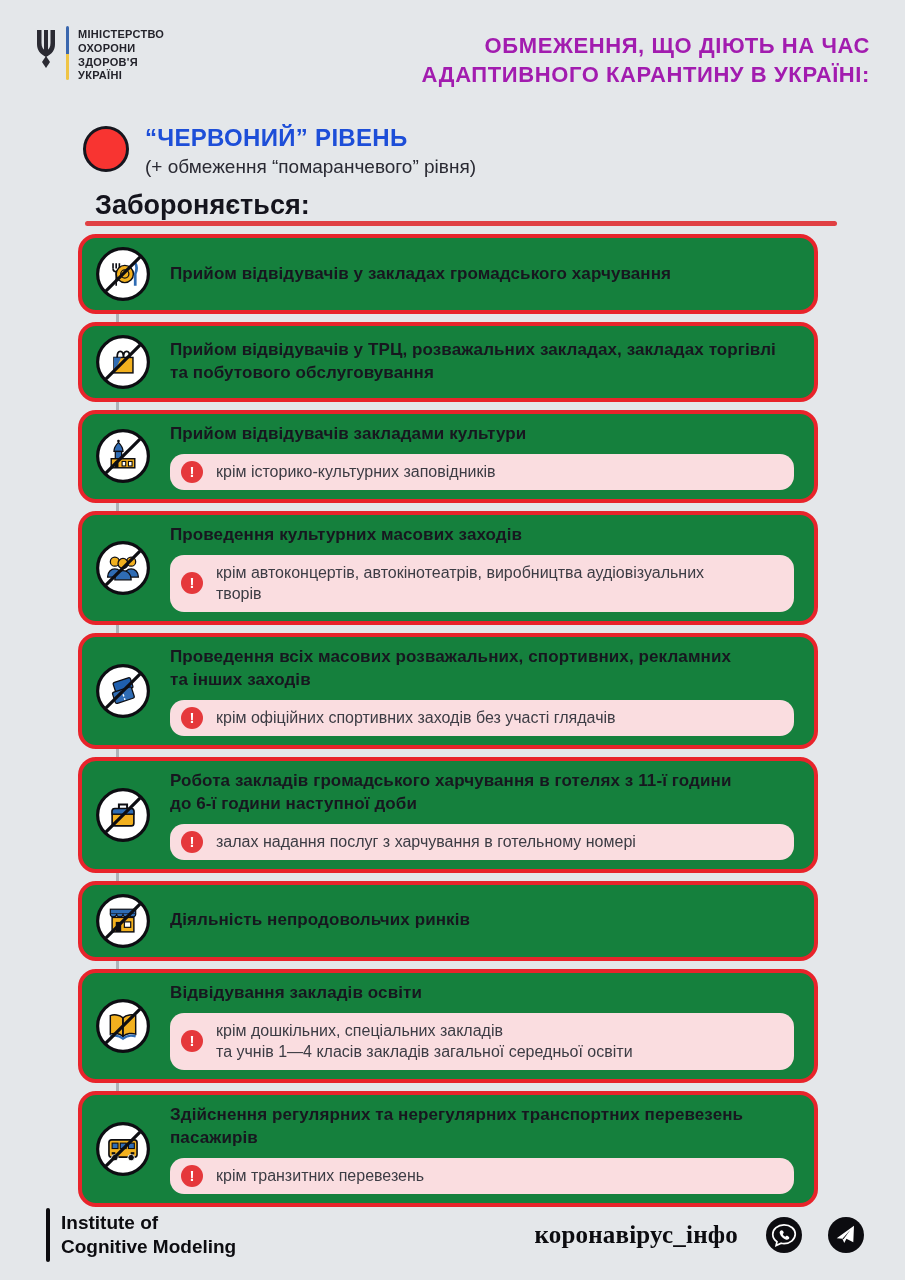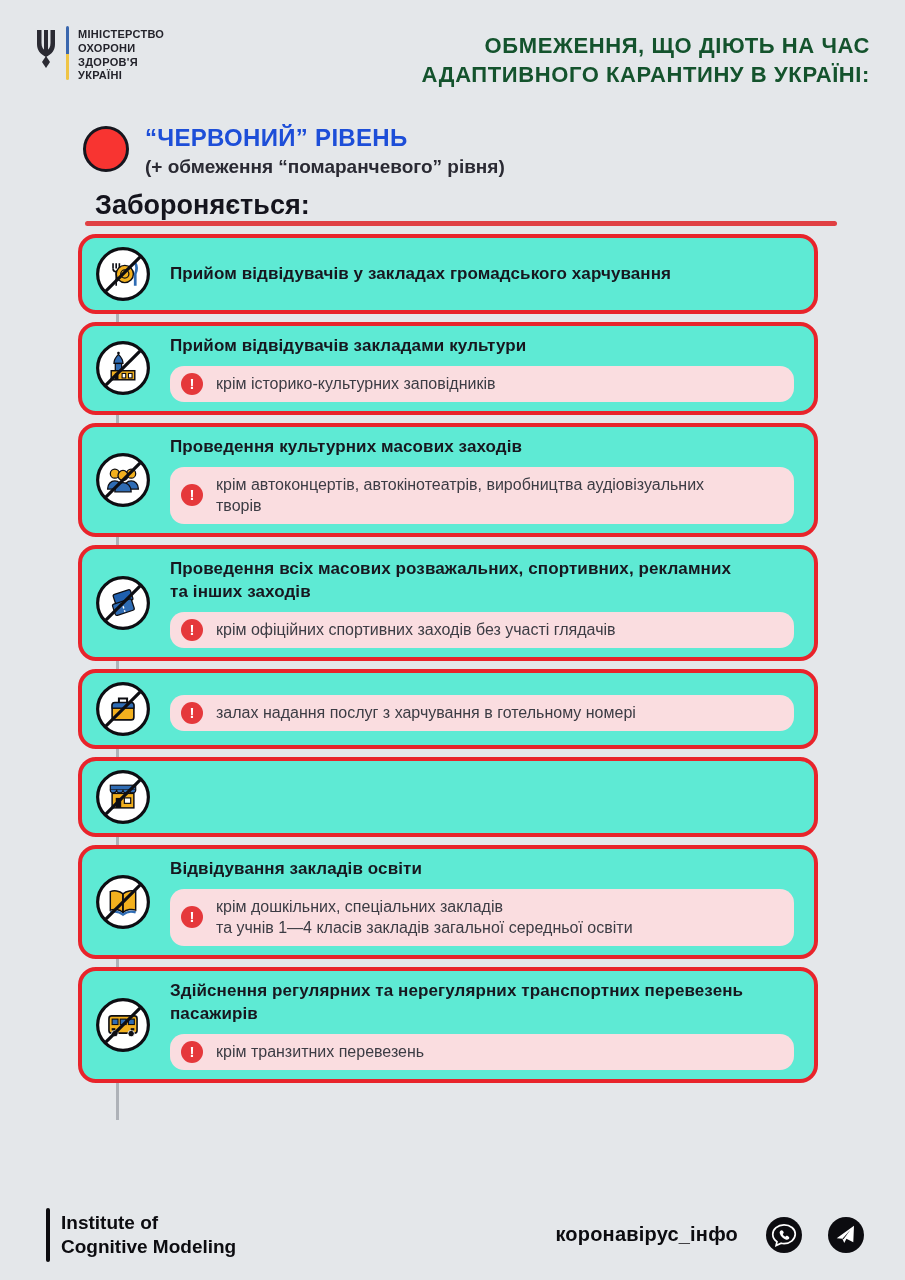--- a/index.html
+++ b/index.html
@@ -9,50 +9,50 @@
     font-family:"Liberation Sans", sans-serif;
     color:#15151e;
   }
   
   .header{position:absolute;top:26px;left:35px;right:35px;display:flex;justify-content:space-between;align-items:flex-start;}
   .logo{display:flex;align-items:flex-start;gap:9px;}
   .logo-trident{margin-top:2px;}
   .logo-divider{width:3px;height:54px;border-radius:2px;
     background:linear-gradient(to bottom,#3a67ae 0 52%,#efc445 52% 100%);}
   .logo-text{font-size:11px;font-weight:bold;line-height:1.25;color:#23232b;letter-spacing:.3px;white-space:pre-line;padding-top:2px;}
-  .main-title{text-align:right;font-size:22px;font-weight:800;line-height:1.3;letter-spacing:.6px;color:#14532d;white-space:pre-line;margin-top:6px;}
+  .main-title{text-align:right;font-size:22px;font-weight:800;line-height:1.3;letter-spacing:.6px;color:#a21caf;white-space:pre-line;margin-top:6px;}
   
   .level-row{position:absolute;top:124px;left:83px;display:flex;gap:16px;align-items:flex-start;}
   .level-dot{width:46px;height:46px;border-radius:50%;background:#f83431;border:3px solid #16161e;box-sizing:border-box;margin-top:2px;}
   .level-name{font-size:24px;font-weight:800;color:#1d4ed8;letter-spacing:.3px;}
-  .level-sub{font-size:19px;color:#2a2a33;margin-top:4px;font-weight:bold;}
+  .level-sub{font-size:19px;color:#2a2a33;margin-top:4px;}
   
   .section-heading{position:absolute;top:190px;left:95px;font-size:27px;font-weight:800;color:#14141d;}
   .section-rule{position:absolute;top:221px;left:85px;width:752px;height:5px;border-radius:3px;background:#e04043;}
   
   .connector{position:absolute;left:116px;top:252px;width:3px;height:868px;background:#aeb2b8;}
   .cards{position:absolute;top:234px;left:78px;width:740px;display:flex;flex-direction:column;gap:8px;}
   .card{
-    background:#5eead4;border:4px solid #e8242b;border-radius:18px;
+    background:#15803d;border:4px solid #e8242b;border-radius:18px;
     display:flex;align-items:center;box-sizing:border-box;
     padding:7px 20px 7px 12px;min-height:58px;
   }
   .card-icon{flex:0 0 58px;height:58px;margin-right:18px;}
   .card-body{flex:1;min-width:0;padding:2px 0;}
   .card-title{font-size:17px;font-weight:700;color:#17171f;line-height:1.35;white-space:pre-line;letter-spacing:.1px;}
   .card-note{margin-top:8px;background:#fadde0;border-radius:14px;padding:7px 16px 7px 11px;display:flex;align-items:center;}
   .note-badge{flex:none;width:22px;height:22px;border-radius:50%;background:#e5383b;color:#fff;font-weight:bold;font-size:15px;line-height:22px;text-align:center;margin-right:13px;}
   .note-text{font-size:16px;color:#3c3c44;line-height:1.35;white-space:pre-line;}
   
   .footer{position:absolute;left:46px;right:35px;top:1208px;display:flex;justify-content:space-between;align-items:center;}
   .footer-left{display:flex;align-items:stretch;gap:11px;}
   .footer-bar{width:4px;background:#0c0c10;border-radius:2px;}
   .footer-brand{font-size:19px;font-weight:bold;line-height:1.25;color:#0c0c10;white-space:pre-line;padding:3px 0;}
   .footer-right{display:flex;align-items:center;gap:14px;}
-  .channel-name{font-size:20px;font-weight:bold;color:#0c0c10;margin-right:8px;letter-spacing:.2px;}
+  .channel-name{font-size:25px;font-weight:bold;color:#0c0c10;margin-right:8px;letter-spacing:.2px;font-family:Liberation Serif, serif;}
   .social{width:48px;height:48px;}
   
   .pb{display:block;}
 </style>
 </head>
 <body>
 
 <div class="header">
   <div class="logo">
     <svg class="logo-trident" width="22" height="46" viewBox="0 0 22 46">
@@ -93,20 +93,33 @@
       <circle cx="34" cy="32" r="9.5" fill="#f2b01e" stroke="#0d0d12" stroke-width="1.6"></circle>
       <circle cx="34" cy="32" r="4.5" fill="none" stroke="#0d0d12" stroke-width="1.4"></circle>
       <path d="M45.5 20 c1.8 3 1.8 8 0 12 V45" stroke="#2f6cb4" stroke-width="3" fill="none"></path>
       <line x1="13" y1="51" x2="51" y2="13" stroke="#0d0d12" stroke-width="3.5"></line>
     </svg>
     <div class="card-body">
       <div class="card-title">Прийом відвідувачів у закладах громадського харчування</div>
     </div>
   </div>
 
+  <div class="card">
+    <svg class="card-icon pb" viewBox="0 0 64 64">
+      <circle cx="32" cy="32" r="28" fill="#fff" stroke="#0d0d12" stroke-width="3.5"></circle>
+      <rect x="22" y="27" width="21" height="17" fill="#f2b01e" stroke="#0d0d12" stroke-width="1.6"></rect>
+      <path d="M22 27 h8 L22 44 Z" fill="#2f6cb4"></path>
+      <path d="M25.5 27 c0-9 7-9 7 0 M32.5 27 c0-9 7-9 7 0" stroke="#0d0d12" stroke-width="2" fill="none"></path>
+      <line x1="13" y1="51" x2="51" y2="13" stroke="#0d0d12" stroke-width="3.5"></line>
+    </svg>
+    <div class="card-body">
+      <div class="card-title">Прийом відвідувачів у ТРЦ, розважальних закладах, закладах торгівлі
+та побутового обслуговування</div>
+    </div>
+  </div>
 
   <div class="card">
     <svg class="card-icon pb" viewBox="0 0 64 64">
       <circle cx="32" cy="32" r="28" fill="#fff" stroke="#0d0d12" stroke-width="3.5"></circle>
       <path d="M27 14 v3 M25.5 15.5 h3" stroke="#0d0d12" stroke-width="1.5"></path>
       <path d="M27 17 c-4 4 -5 7 -5 10 h10 c0 -3 -1 -6 -5 -10 Z" fill="#2f6cb4" stroke="#0d0d12" stroke-width="1.4"></path>
       <rect x="23.5" y="27" width="7" height="8" fill="#2f6cb4" stroke="#0d0d12" stroke-width="1.4"></rect>
       <rect x="19" y="35" width="26" height="10" fill="#f2b01e" stroke="#0d0d12" stroke-width="1.6"></rect>
       <rect x="23" y="38" width="4" height="7" fill="#0d0d12"></rect>
       <rect x="31" y="38" width="4" height="5" fill="#fff" stroke="#0d0d12" stroke-width="1.2"></rect>
@@ -167,37 +180,42 @@
   <div class="card">
     <svg class="card-icon pb" viewBox="0 0 64 64">
       <circle cx="32" cy="32" r="28" fill="#fff" stroke="#0d0d12" stroke-width="3.5"></circle>
       <path d="M27.5 25 v-4.5 h9 V25" stroke="#0d0d12" stroke-width="2.2" fill="none"></path>
       <rect x="20" y="25" width="24" height="19" rx="3" fill="#f2b01e" stroke="#0d0d12" stroke-width="1.8"></rect>
       <path d="M20 31 h24" stroke="#0d0d12" stroke-width="1.4"></path>
       <path d="M20 28 a3 3 0 0 1 3-3 h18 a3 3 0 0 1 3 3 v3 h-24 Z" fill="#2f6cb4" stroke="#0d0d12" stroke-width="1.4"></path>
       <line x1="13" y1="51" x2="51" y2="13" stroke="#0d0d12" stroke-width="3.5"></line>
     </svg>
     <div class="card-body">
+      <div class="card-title">Робота закладів громадського харчування в готелях з 11-ї години
+до 6-ї години наступної доби</div>
       <div class="card-note">
         <div class="note-badge">!</div>
         <div class="note-text">залах надання послуг з харчування в готельному номері</div>
       </div>
     </div>
   </div>
 
   <div class="card">
     <svg class="card-icon pb" viewBox="0 0 64 64">
       <circle cx="32" cy="32" r="28" fill="#fff" stroke="#0d0d12" stroke-width="3.5"></circle>
       <rect x="18" y="19" width="28" height="5" fill="#2f6cb4" stroke="#0d0d12" stroke-width="1.3"></rect>
       <path d="M18 24 a3.5 3.5 0 0 0 7 0 a3.5 3.5 0 0 0 7 0 a3.5 3.5 0 0 0 7 0 a3.5 3.5 0 0 0 7 0" fill="#2f6cb4" stroke="#0d0d12" stroke-width="1.3"></path>
       <rect x="20" y="28" width="24" height="16" fill="#f2b01e" stroke="#0d0d12" stroke-width="1.6"></rect>
       <rect x="24" y="33" width="6" height="11" fill="#0d0d12"></rect>
       <rect x="33.5" y="33" width="7" height="6" fill="#fff" stroke="#0d0d12" stroke-width="1.3"></rect>
       <line x1="13" y1="51" x2="51" y2="13" stroke="#0d0d12" stroke-width="3.5"></line>
     </svg>
+    <div class="card-body">
+      <div class="card-title">Діяльність непродовольчих ринків</div>
+    </div>
   </div>
 
   <div class="card">
     <svg class="card-icon pb" viewBox="0 0 64 64">
       <circle cx="32" cy="32" r="28" fill="#fff" stroke="#0d0d12" stroke-width="3.5"></circle>
       <path d="M32 23 c-4-3.5-10-4-14-2.5 V41 c4-1.5 10-1 14 2.5 Z" fill="#f2b01e" stroke="#0d0d12" stroke-width="1.6"></path>
       <path d="M32 23 c4-3.5 10-4 14-2.5 V41 c-4-1.5-10-1-14 2.5 Z" fill="#f2b01e" stroke="#0d0d12" stroke-width="1.6"></path>
       <path d="M18 43.5 c4-1.5 10-1 14 2.5 4-3.5 10-4 14-2.5" fill="none" stroke="#2f6cb4" stroke-width="2.6"></path>
       <line x1="32" y1="23" x2="32" y2="43.5" stroke="#0d0d12" stroke-width="1.4"></line>
       <line x1="13" y1="51" x2="51" y2="13" stroke="#0d0d12" stroke-width="3.5"></line>

